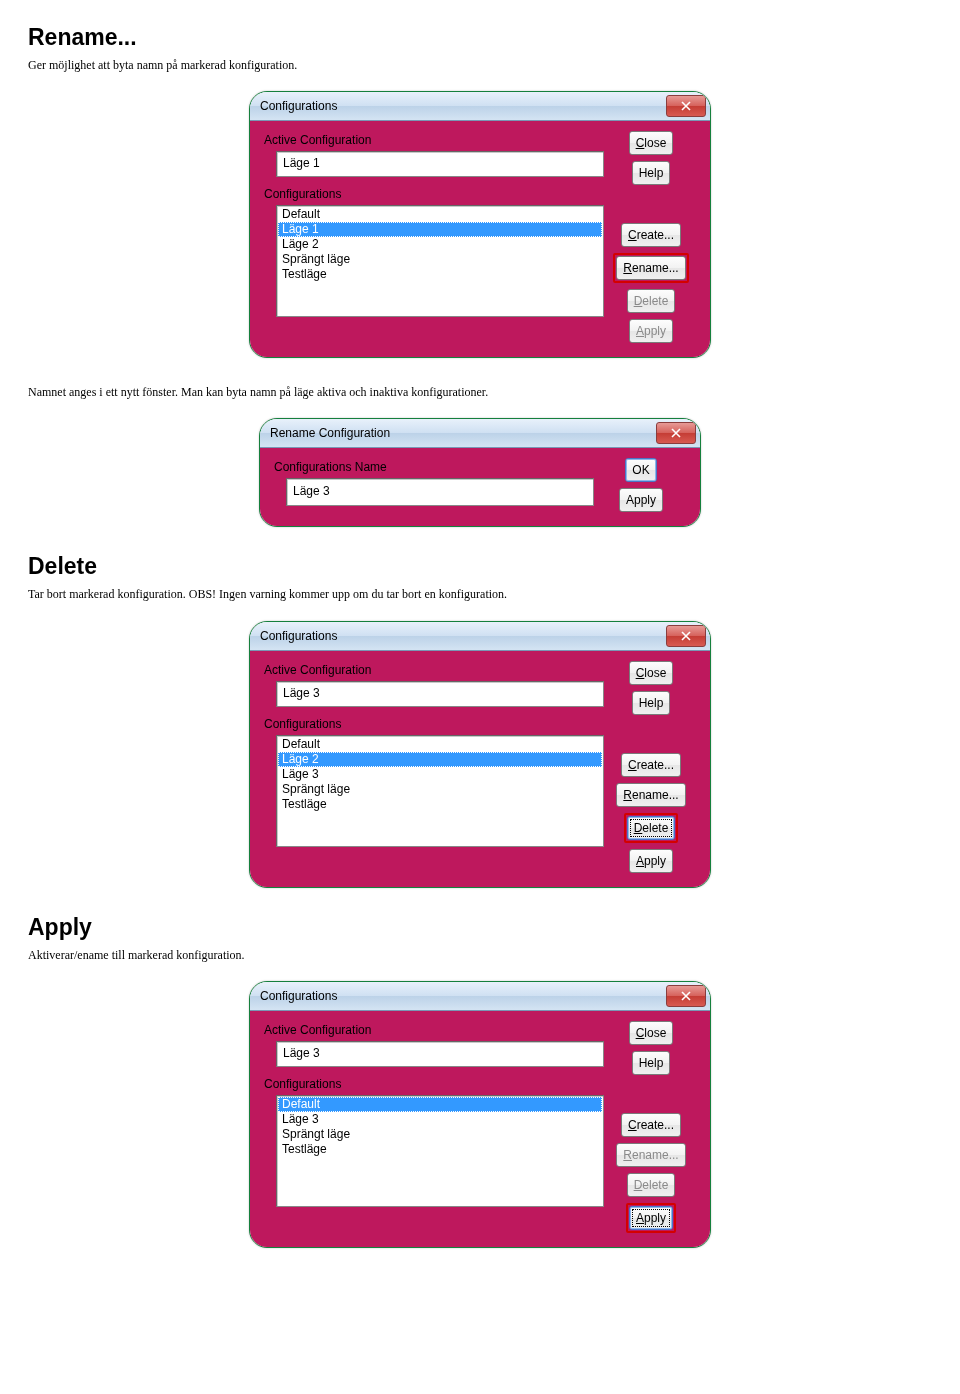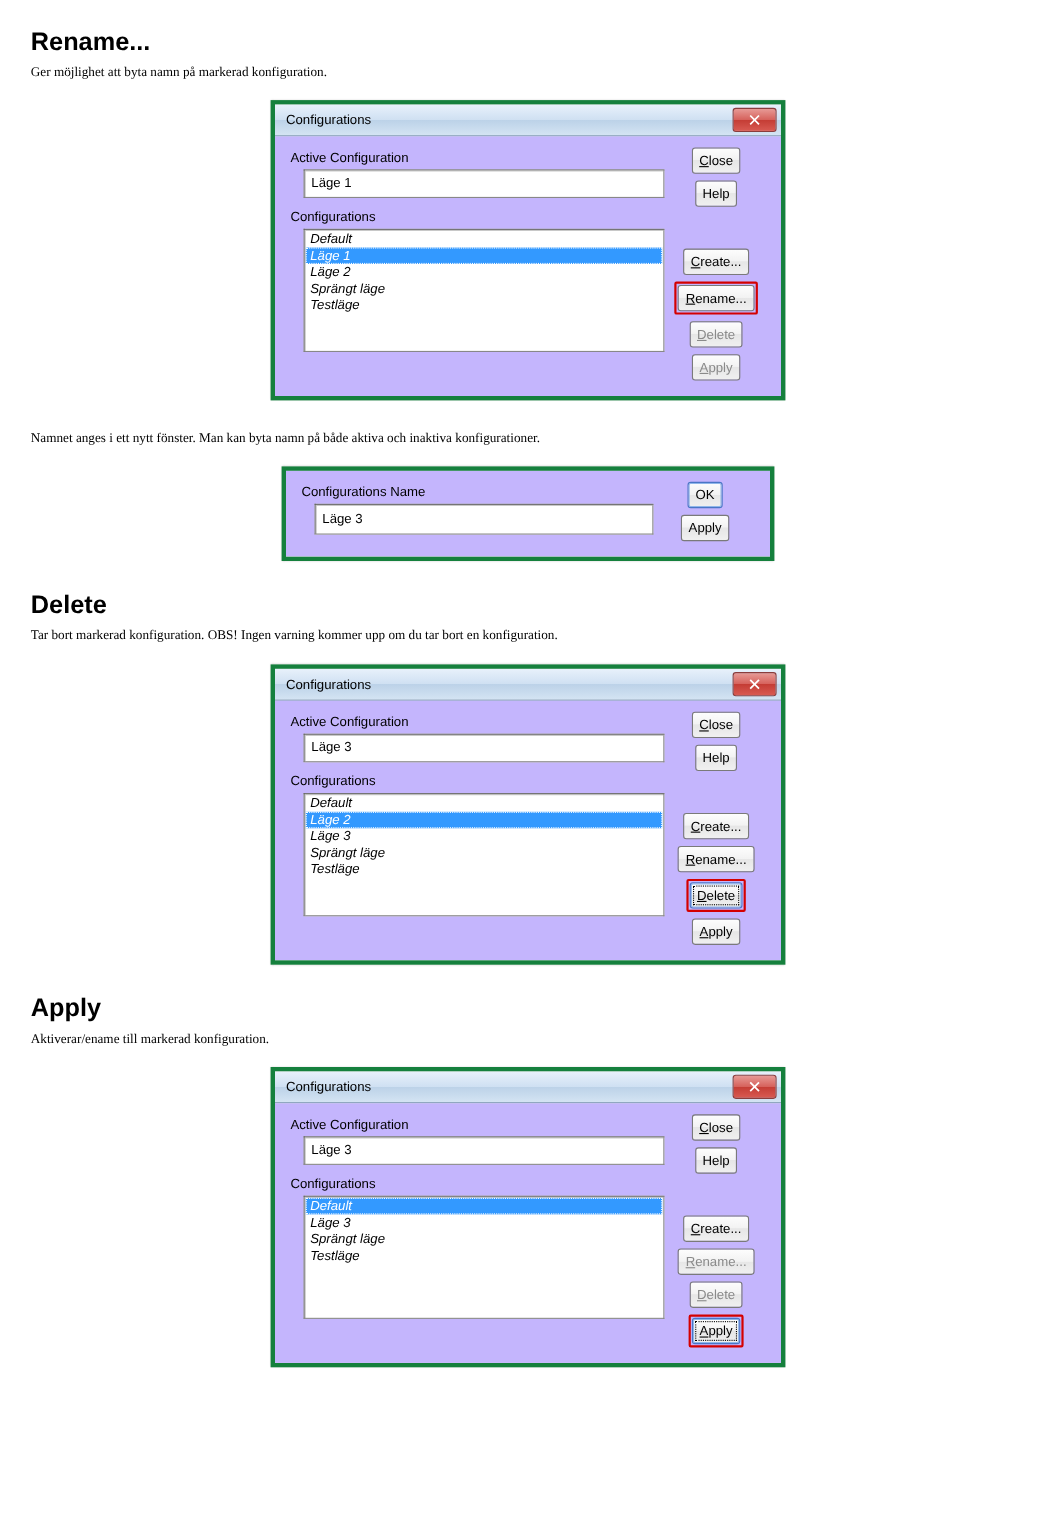--- a/index.html
+++ b/index.html
@@ -27,22 +27,22 @@
   }
   .dialog-wrap {
     display: flex;
     justify-content: center;
     margin: 4px 0 26px 0;
   }
 
   
   .dlg {
     width: 460px;
-    border: 4px solid #15803d;
-    border-radius: 0;
+    border: 1px solid #15803d;
+    border-radius: 18px;
     overflow: hidden;
     background: #f0f0f0;
     box-shadow: 0 0 2px rgba(0,0,0,0.25);
     font-family: "Segoe UI", Tahoma, Arial, sans-serif;
     font-size: 12px;
     color: #000;
   }
   .dlg-titlebar {
     height: 28px;
     background: linear-gradient(to bottom, #e8f1fb 0%, #cfe0f2 50%, #bcd2e8 51%, #d4e4f3 100%);
@@ -63,21 +63,21 @@
     border-radius: 3px;
     background: linear-gradient(to bottom, #e79a96 0%, #d6625c 49%, #c43c34 50%, #d85a52 100%);
     display: flex;
     align-items: center;
     justify-content: center;
     color: #fff;
   }
   .dlg-close svg { width: 10px; height: 10px; }
   .dlg-body {
     padding: 10px 12px 14px 12px;
-    background: #c4b5fd;
+    background: #be185d;
     display: flex;
   }
   .dlg-left { flex: 1; }
   .dlg-right { width: 94px; display: flex; flex-direction: column; gap: 6px; align-items: center; }
 
   .group-label {
     font-size: 12px;
     margin: 2px 0 4px 2px;
   }
   .sunken-box {
@@ -93,21 +93,20 @@
     height: 20px;
     line-height: 18px;
     margin-left: 14px;
     margin-bottom: 10px;
   }
   .listbox {
     margin-left: 14px;
     height: 108px;
     padding: 1px;
     overflow: hidden;
-    font-style: italic;
   }
   .list-item {
     padding: 0 4px;
     height: 15px;
     line-height: 15px;
     font-size: 12px;
   }
   .list-item.selected {
     background: #3399ff;
     color: #fff;
@@ -198,24 +197,32 @@
         <div class="highlight-box">
           <div class="win-btn"><span class="u">R</span><span>ename...</span></div>
         </div>
         <div class="win-btn disabled"><span class="u">D</span><span>elete</span></div>
         <div class="win-btn disabled"><span class="u">A</span><span>pply</span></div>
       </div>
     </div>
   </div>
 </div>
 
-<p class="body-text">Namnet anges i ett nytt fönster. Man kan byta namn på både aktiva och inaktiva konfigurationer.</p>
+<p class="body-text">Namnet anges i ett nytt fönster. Man kan byta namn på läge aktiva och inaktiva konfigurationer.</p>
 
 <div class="dialog-wrap">
   <div class="dlg small">
+    <div class="dlg-titlebar">
+      <span class="dlg-title-text">Rename Configuration</span>
+      <div class="dlg-close">
+        <svg viewBox="0 0 10 10">
+            <path d="M1 1 L9 9 M9 1 L1 9" stroke="#fff" stroke-width="1.6" fill="none"></path>
+          </svg>
+      </div>
+    </div>
     <div class="dlg-body">
       <div class="dlg-left">
         <div class="group-label">Configurations Name</div>
         <div class="input-row">
           <div class="sunken-box text-input">Läge 3</div>
         </div>
       </div>
       <div class="dlg-right">
         <div class="win-btn default-btn">OK</div>
         <div class="win-btn">Apply</div>

